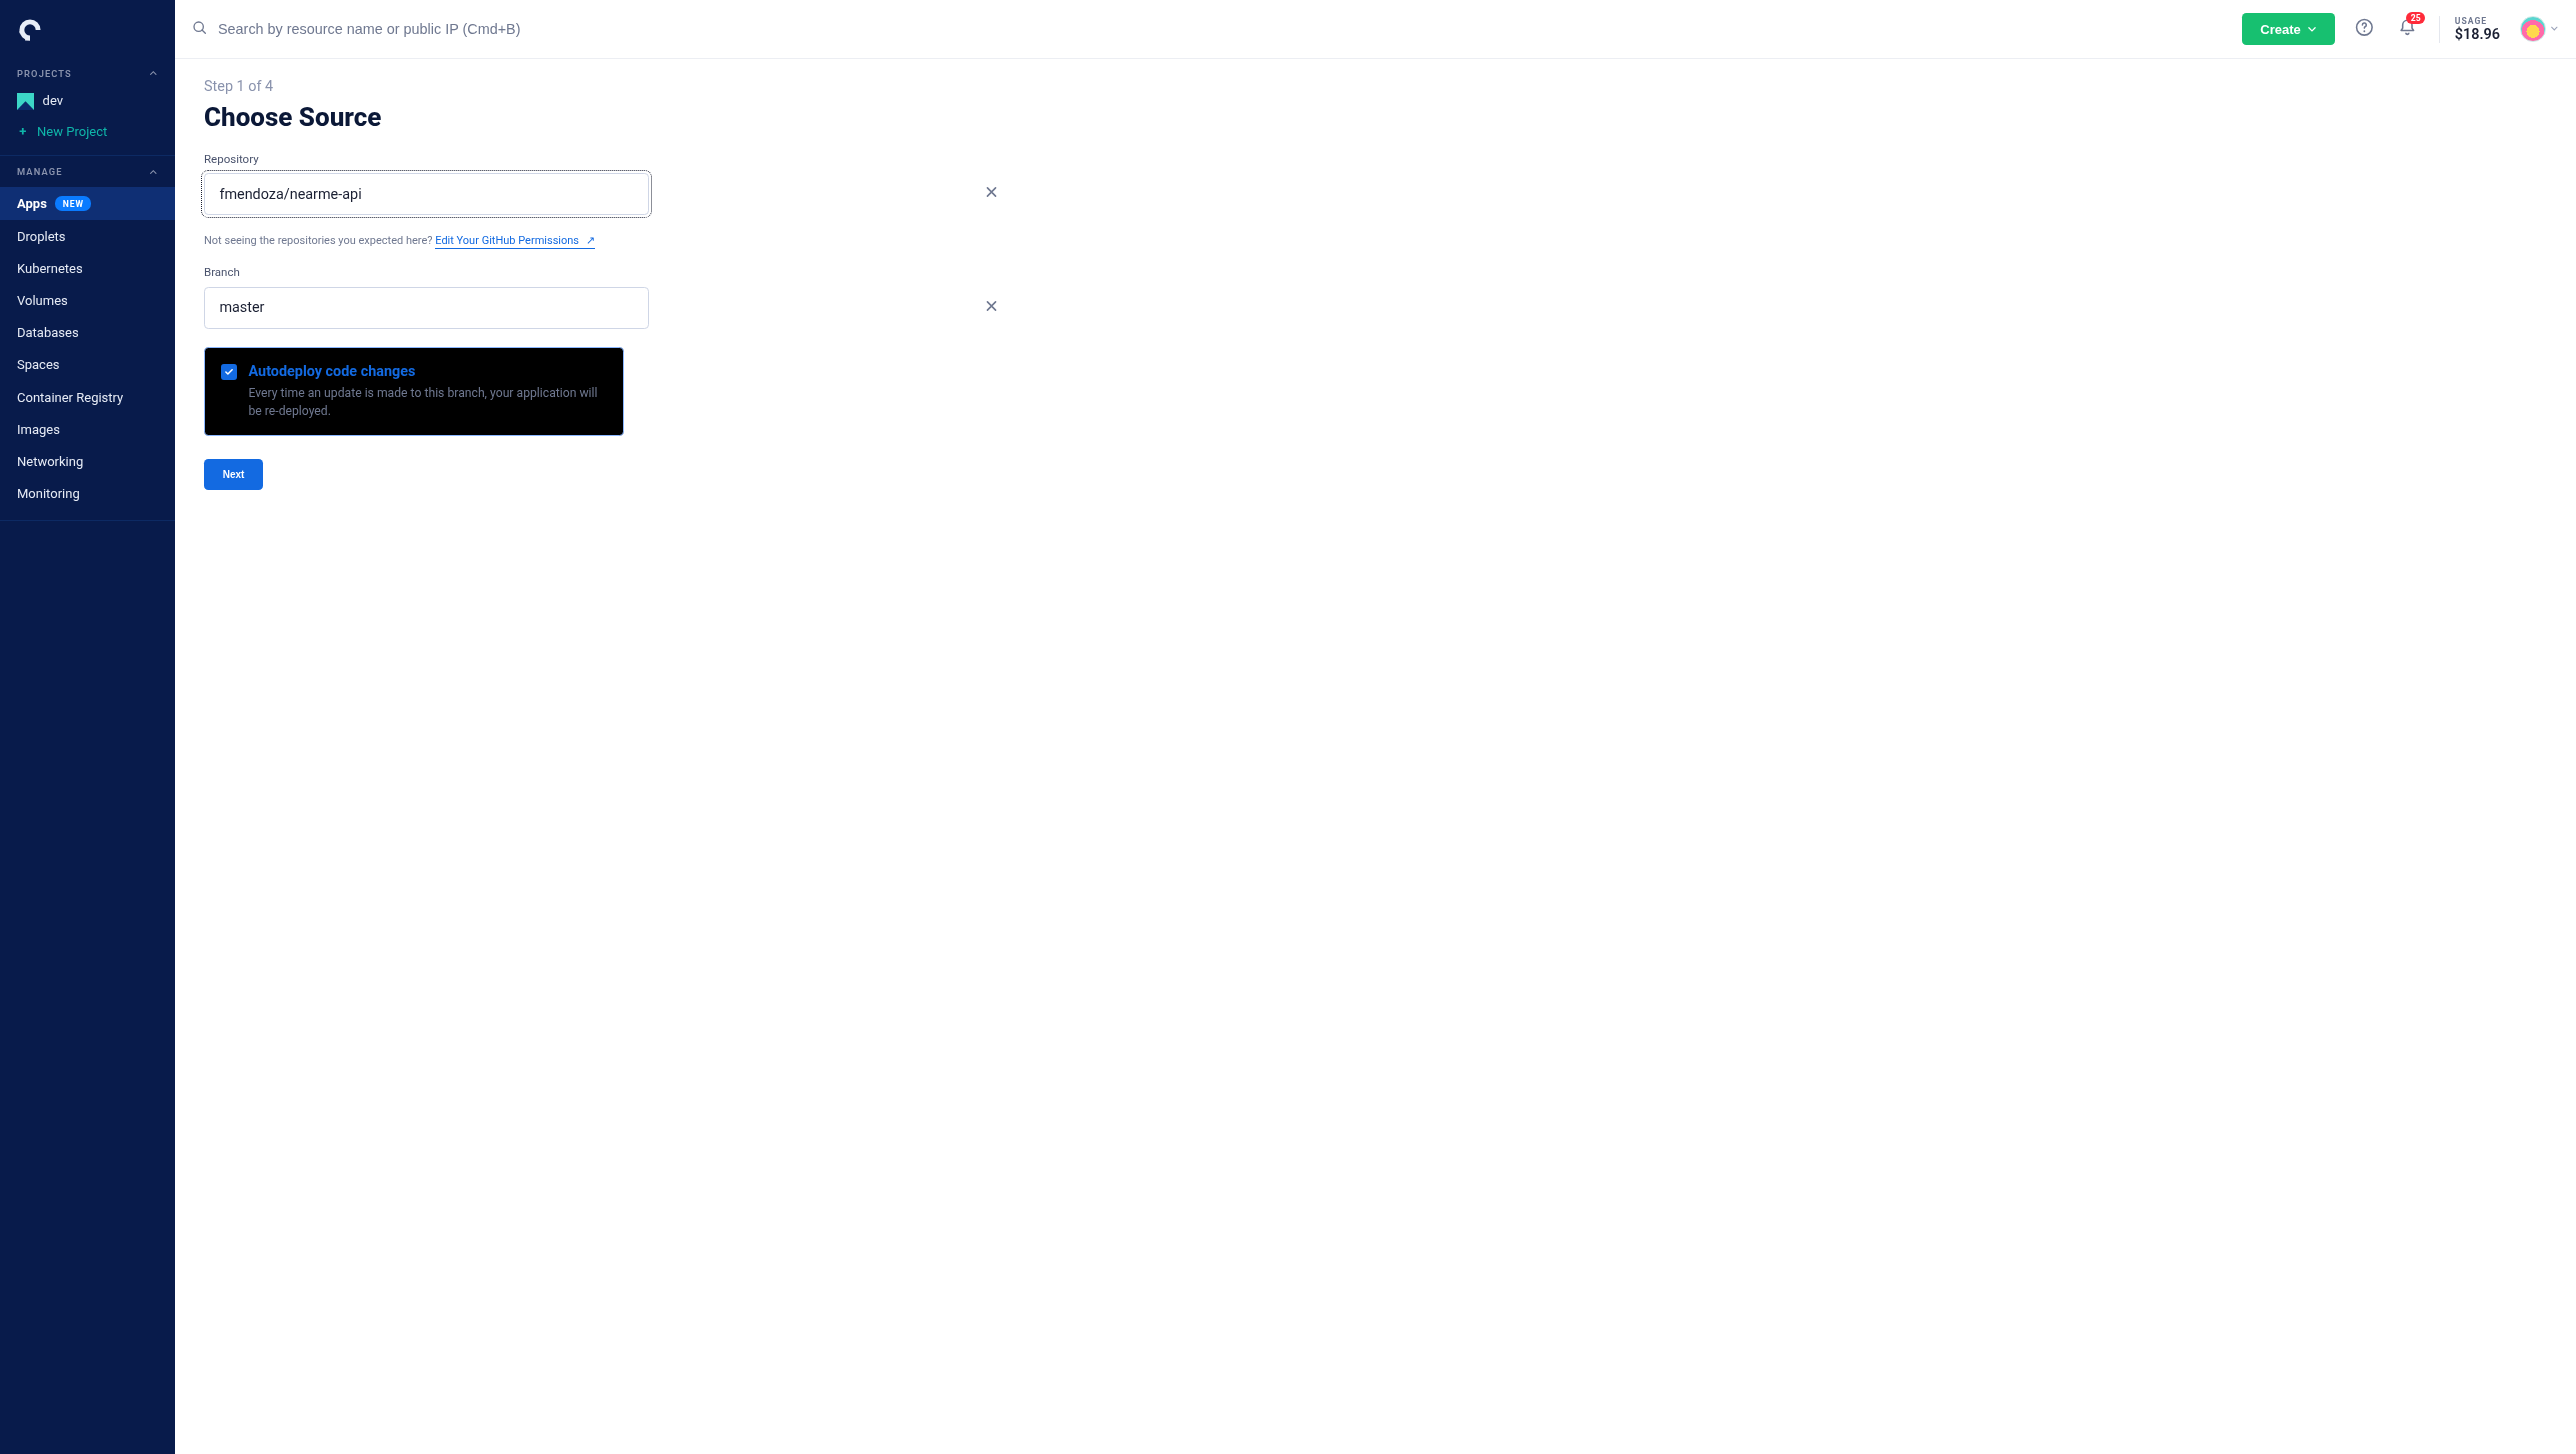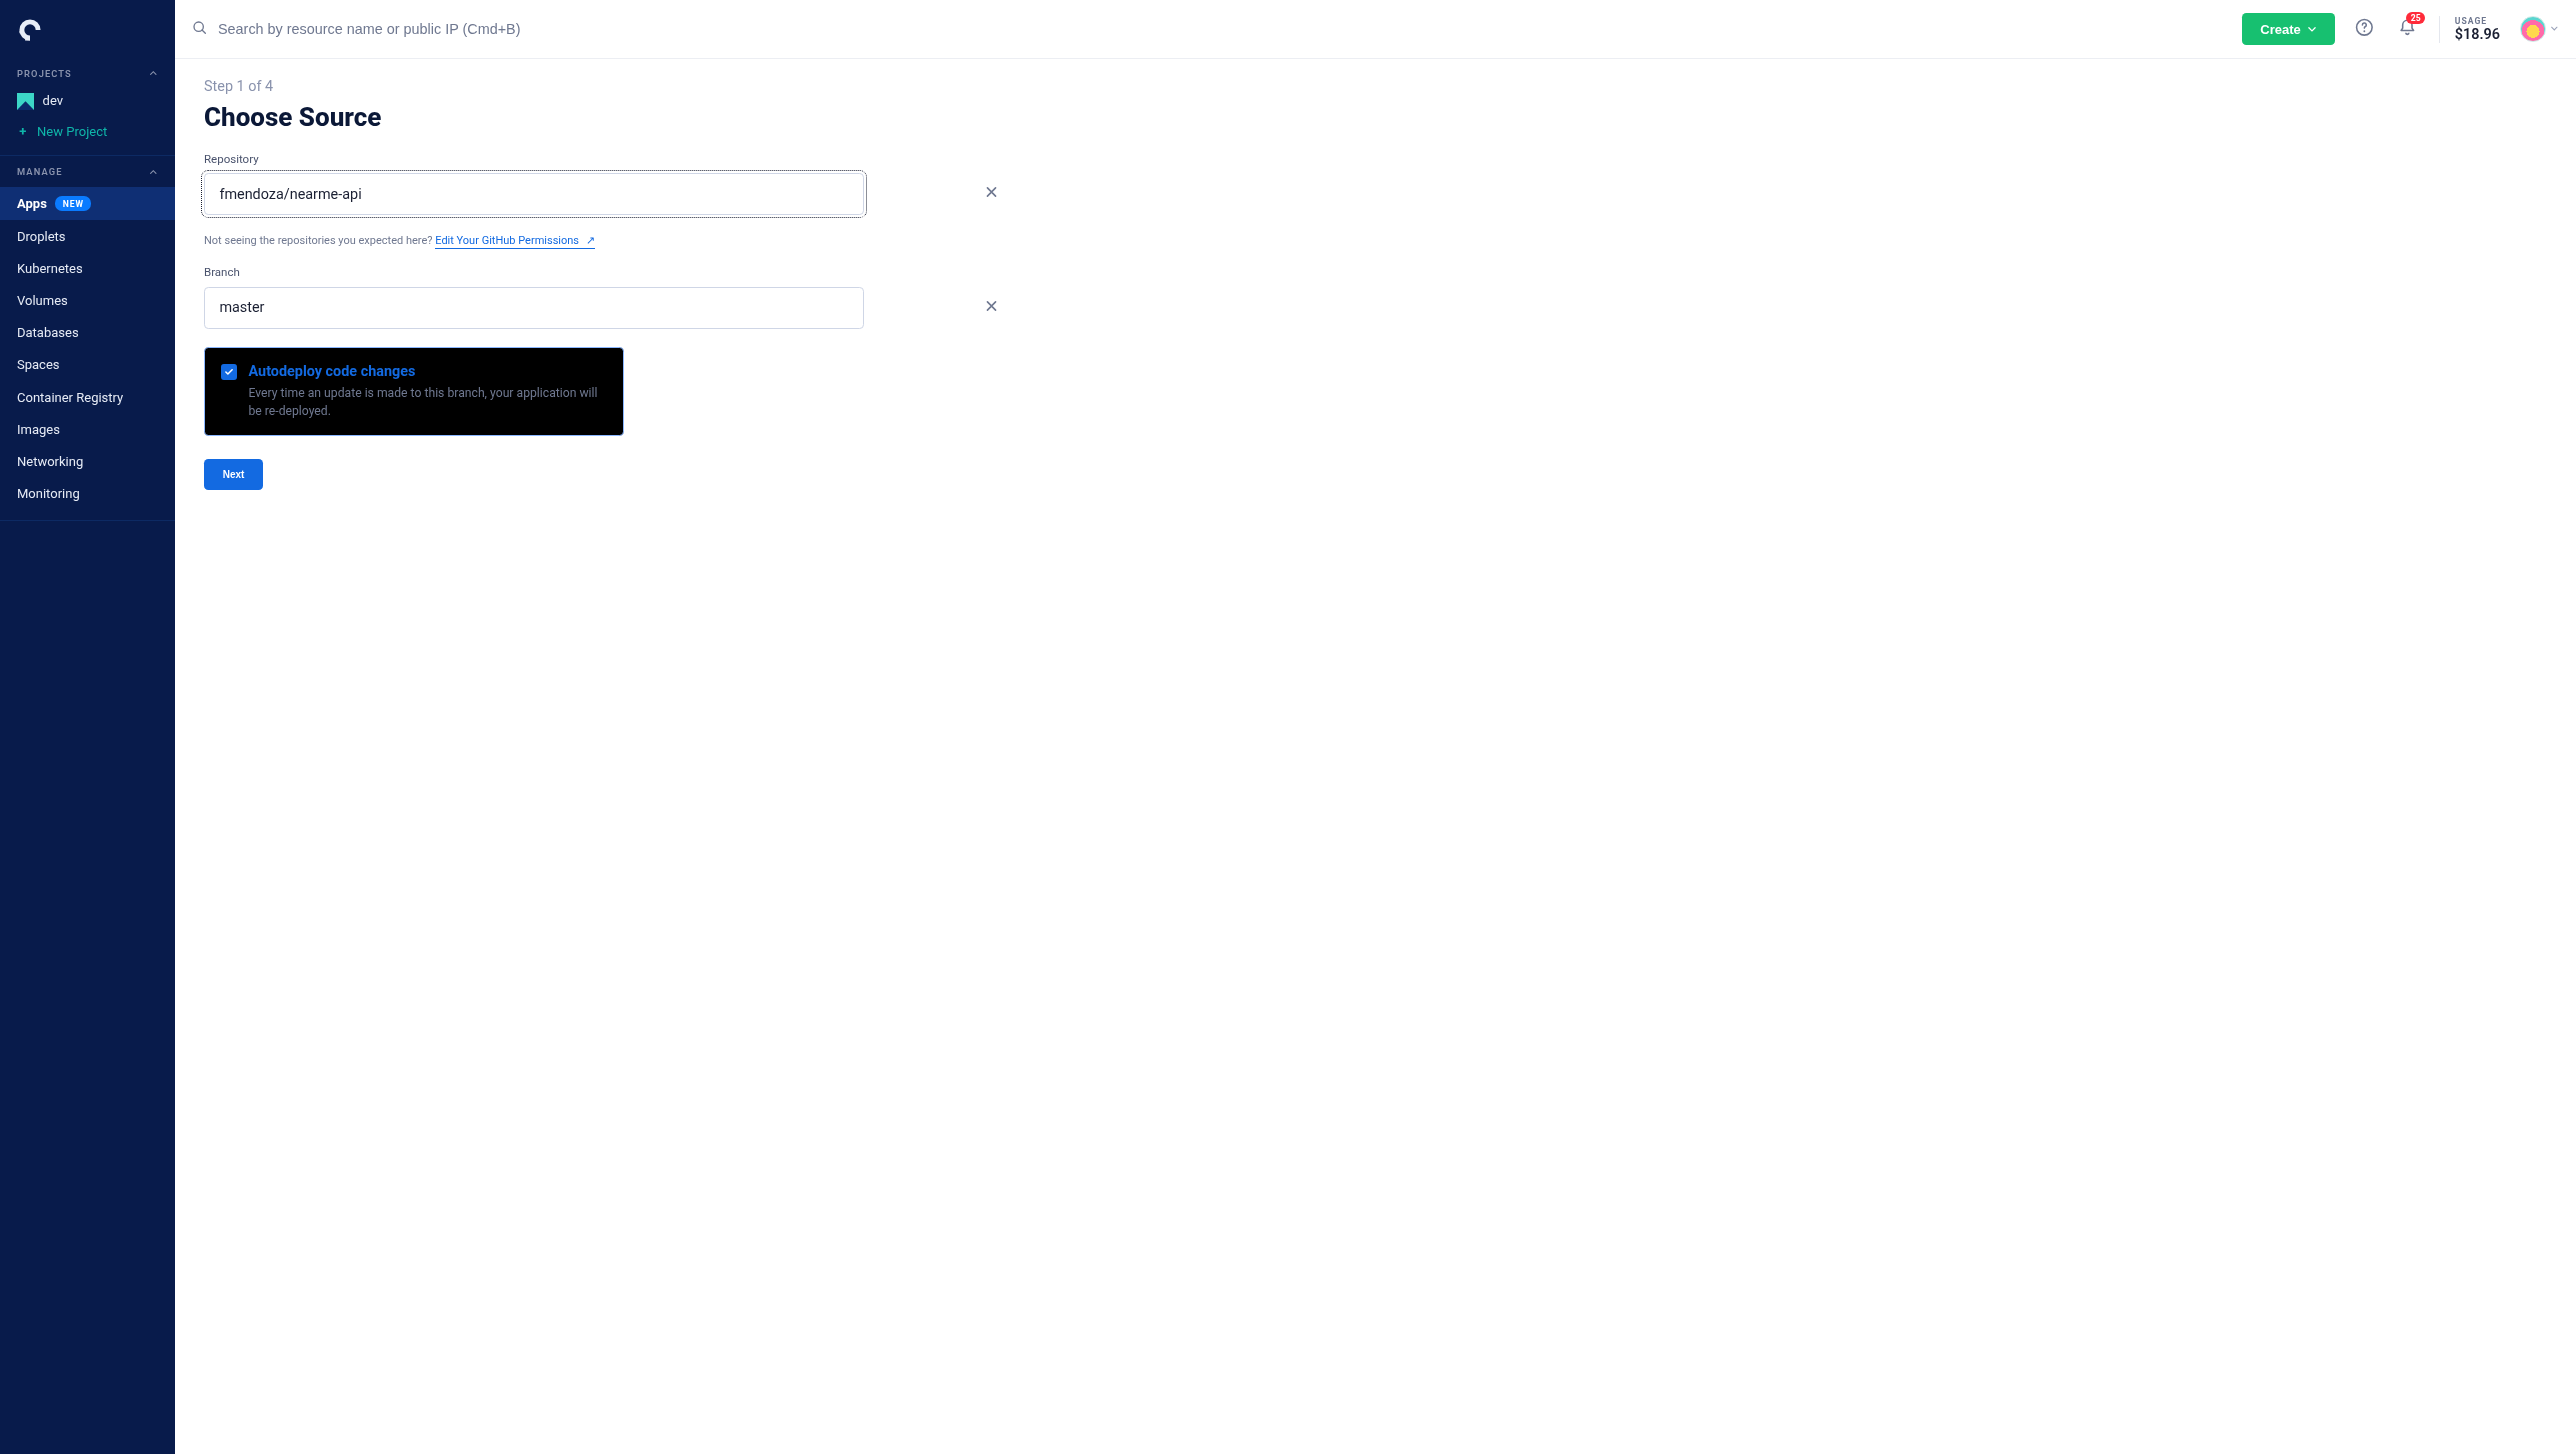--- a/index.html
+++ b/index.html
@@ -40,21 +40,21 @@
   
   .content { padding: 18.7px 29px 43px; max-width: 863px; }
   .step-line { color:#8a93ad; font-size:14.4px; margin-bottom:7.2px; }
   .page-title { font-size:26px; font-weight:800; color:#0b1837; margin-bottom:20px; }
   .source-row { display:flex; align-items:center; gap:13px; margin-bottom:24.4px; }
   .octocat { width:37px; height:37px; border-radius:50%; background:#fff; border:0.7px solid #e2e6ee; display:flex; align-items:center; justify-content:center; }
   .source-name { font-size:16px; font-weight:700; color:#0b1837; }
   .link { color:#136ae1; text-decoration:none; font-size:13px; cursor:pointer; }
   .field-label { color:#4a536d; font-size:11.5px; margin-bottom:7.2px; }
   .select-wrap { position:relative; margin-bottom:18.7px; }
-  .select { width:660px; max-width:100%; height:42px; border:0.7px solid #cfd6e6; border-radius:4.3px; background:#fff; display:flex; align-items:center; padding:0 36px 0 14.4px; font-size:14.4px; color:#1b2033; cursor:pointer; }
+  .select { width:445px; max-width:100%; height:42px; border:0.7px solid #cfd6e6; border-radius:4.3px; background:#fff; display:flex; align-items:center; padding:0 36px 0 14.4px; font-size:14.4px; color:#1b2033; cursor:pointer; }
   .select.focused { outline:1.4px dotted #1b2033; outline-offset:2.9px; }
   .select .clear { position:absolute; right:11.5px; top:50%; transform:translateY(-50%); color:#6f7890; cursor:pointer; }
   .help-text { color:#6f7890; font-size:11px; margin-bottom:18.7px; }
   .perm-link { color:#136ae1; border-bottom:1.4px solid #136ae1; padding-bottom:1.4px; cursor:pointer; }
   .perm-link .ext { margin-left:4.3px; }
   .info-card { width:420px; max-width:100%; border:0.7px solid #8bb7ff; background:#000000; border-radius:4.3px; padding:14.4px 16px; display:flex; gap:11.5px; margin-bottom:23px; }
   .checkbox { width:16px; height:16px; border-radius:2.9px; background:#136ae1; display:flex; align-items:center; justify-content:center; flex:0 0 auto; margin-top:1.4px; cursor:pointer; }
   .check-svg { width:10px; height:10px; color:#fff; }
   .info-title { color:#136ae1; font-size:14.4px; font-weight:700; margin-bottom:4.3px; }
   .info-desc { color:#6f7890; font-size:12.2px; line-height:1.5; }

